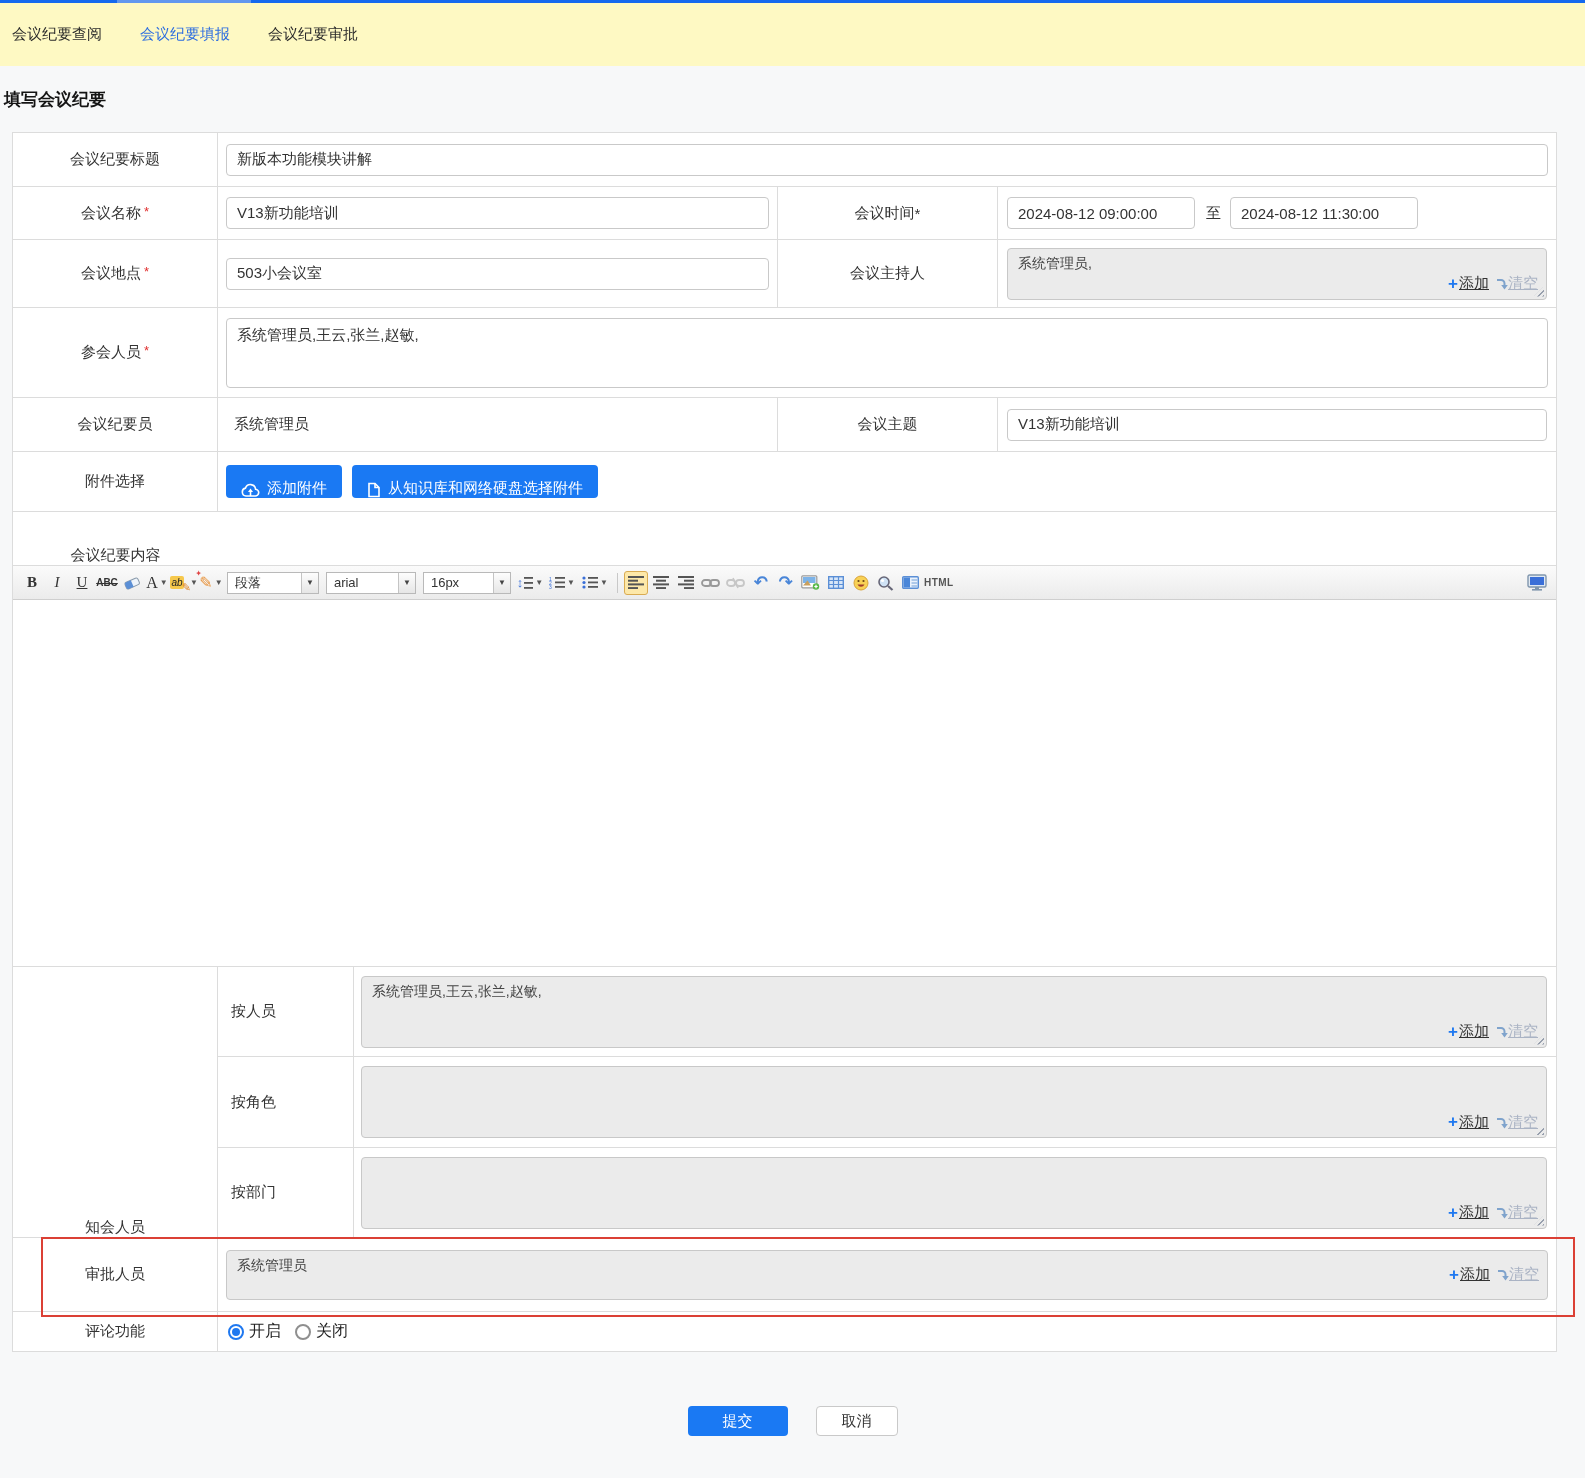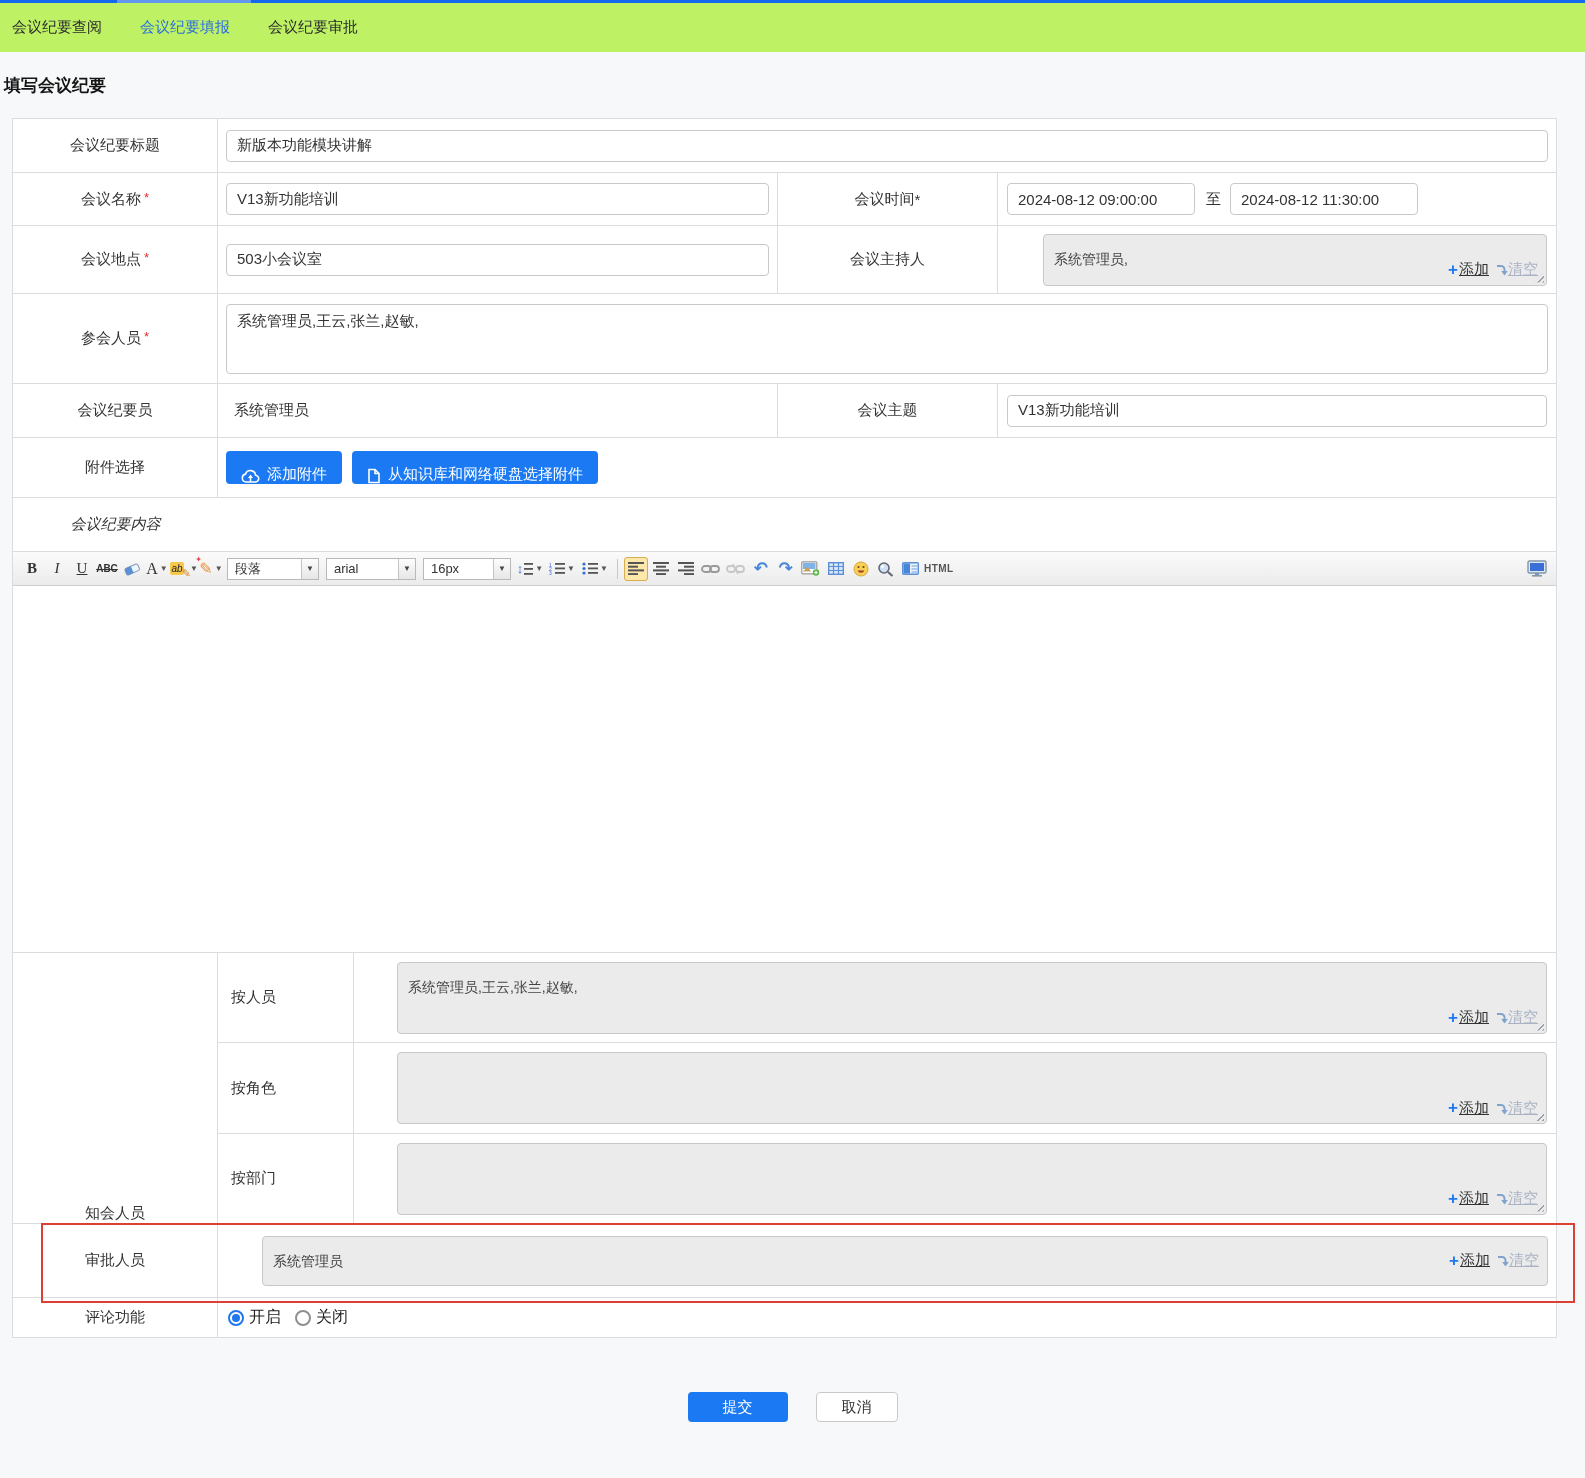--- a/index.html
+++ b/index.html
@@ -3,58 +3,58 @@
 <meta charset="utf-8">
 <style>
   * { box-sizing: border-box; margin: 0; padding: 0; }
   html,body { width:1585px; height:1478px; }
   body {
     font-family: "Liberation Sans", "DejaVu Sans", sans-serif;
     background:#f7f8f9; color:#333; font-size:15px; overflow:hidden;
   }
   .topline { height:3px; background:#1569ee; position:relative; }
   .topline .seg { position:absolute; left:117px; width:134px; top:0; bottom:0; background:#6297ee; }
-  .tabbar { height:49px; background:#bef264; display:flex; align-items:center; padding-left:12px; gap:38px; }
+  .tabbar { height:63px; background:#fef9c3; display:flex; align-items:center; padding-left:12px; gap:38px; }
   .tab { font-size:15px; color:#2b2b2b; cursor:pointer; }
   .tab.active { color:#2c6de0; }
   .titlebar { height:66px; display:flex; align-items:center; padding-left:4px; }
   .pagetitle { font-size:17px; font-weight:bold; color:#141414; }
 
   .table { margin-left:12px; width:1545px; background:#fff; border:1px solid #dcdcdc; border-bottom:none; }
   .row { display:flex; border-bottom:1px solid #dcdcdc; background:#fff; }
   .lab { width:205px; min-width:205px; display:flex; align-items:center; justify-content:center; border-right:1px solid #dcdcdc; font-size:15px; color:#333; }
   .lab .star { color:#e02e2e; margin-left:3px; font-size:13px; transform:translateY(-2px); }
   .fld { flex:1; display:flex; align-items:center; padding:0 8px; }
   .fld1 { width:560px; min-width:560px; border-right:1px solid #dcdcdc; display:flex; align-items:center; padding:0 8px; }
   .lab2 { width:220px; min-width:220px; border-right:1px solid #dcdcdc; display:flex; align-items:center; justify-content:center; }
   .fld2 { flex:1; display:flex; align-items:center; padding:0 9px; }
 
   input.txt { height:32px; border:1px solid #c9c9c9; border-radius:4px; padding:0 10px; font-size:15px; color:#333; font-family:inherit; background:#fff; width:100%; }
   input.date { width:188px; }
   .zhi { margin:0 9px 0 11px; color:#333; }
 
-  .graybox { position:relative; background:#ebebeb; border:1px solid #c8c8c8; border-radius:4px; width:100%; font-size:14px; color:#444; padding:16px 10px;margin-left:36px; }
+  .graybox { position:relative; background:#ebebeb; border:1px solid #c8c8c8; border-radius:4px; width:100%; font-size:14px; color:#444; padding:6px 10px; }
   .graybox .links { position:absolute; right:8px; bottom:5px; display:flex; align-items:center; gap:2px; font-size:15px; }
   .graybox .links.mid { bottom:auto; top:50%; transform:translateY(-50%); }
   .addlink { display:flex; align-items:center; cursor:pointer; }
   .addlink .plus { color:#1f78f0; font-weight:bold; font-size:17px; margin-right:1px; }
   .addlink .t { color:#333; text-decoration:underline; }
   .clearlink { display:flex; align-items:center; cursor:pointer; margin-left:4px; }
   .clearlink .t { color:#aab3c4; text-decoration:underline; }
   .rh { position:absolute; right:2px; bottom:2px; width:10px; height:10px;
         background:repeating-linear-gradient(135deg, transparent 0 2px, #98a0ae 2px 3.5px);
         clip-path:polygon(100% 0, 100% 100%, 0 100%); cursor:nwse-resize; }
 
   .whitebox { background:#fff; border:1px solid #c9c9c9; border-radius:4px; width:100%; height:70px; font-size:15px; color:#333; padding:7px 10px; }
 
   .btn-blue { background:#1a79f3; color:#fff; border:none; border-radius:4px; height:33px; display:flex; align-items:flex-end; gap:7px; padding:0 15px; font-size:15px; cursor:pointer; font-family:inherit; }
 
   
   .edlabelrow { display:flex; border-bottom:1px solid #dcdcdc; background:#fff; height:54px; }
-  .edlabelrow .l { width:205px; display:flex; align-items:center; justify-content:center;font-style:italic; }
+  .edlabelrow .l { width:205px; display:flex; align-items:flex-end; justify-content:center; }
   .toolbar { height:34px; background:linear-gradient(#fbfbfb,#ebebeb); border-bottom:1px solid #cfcfcf; display:flex; align-items:center; padding:0 7px; gap:1px; }
   .ti { min-width:24px; height:24px; display:flex; align-items:center; justify-content:center; border-radius:3px; font-size:14px; color:#333; cursor:pointer; }
   .ti.active { background:#fde8a9; border:1px solid #d9ab52; }
   .ti .caret { font-size:8px; color:#555; margin-left:2px; }
   .b { font-weight:bold; font-family:"Liberation Serif","DejaVu Serif",serif; font-size:15px; }
   .i { font-style:italic; font-family:"Liberation Serif","DejaVu Serif",serif; font-size:15px; }
   .u { text-decoration:underline; font-family:"Liberation Serif","DejaVu Serif",serif; font-size:15px; }
   .strike { text-decoration:line-through; font-size:10px; font-weight:bold; letter-spacing:0; }
   .tsel { height:22px; background:#fff; border:1px solid #b9b9b9; display:flex; align-items:center; font-size:13px; color:#333; margin:0 3px; cursor:pointer; }
   .tsel .val { padding-left:7px; flex:1; white-space:nowrap; overflow:hidden; }

